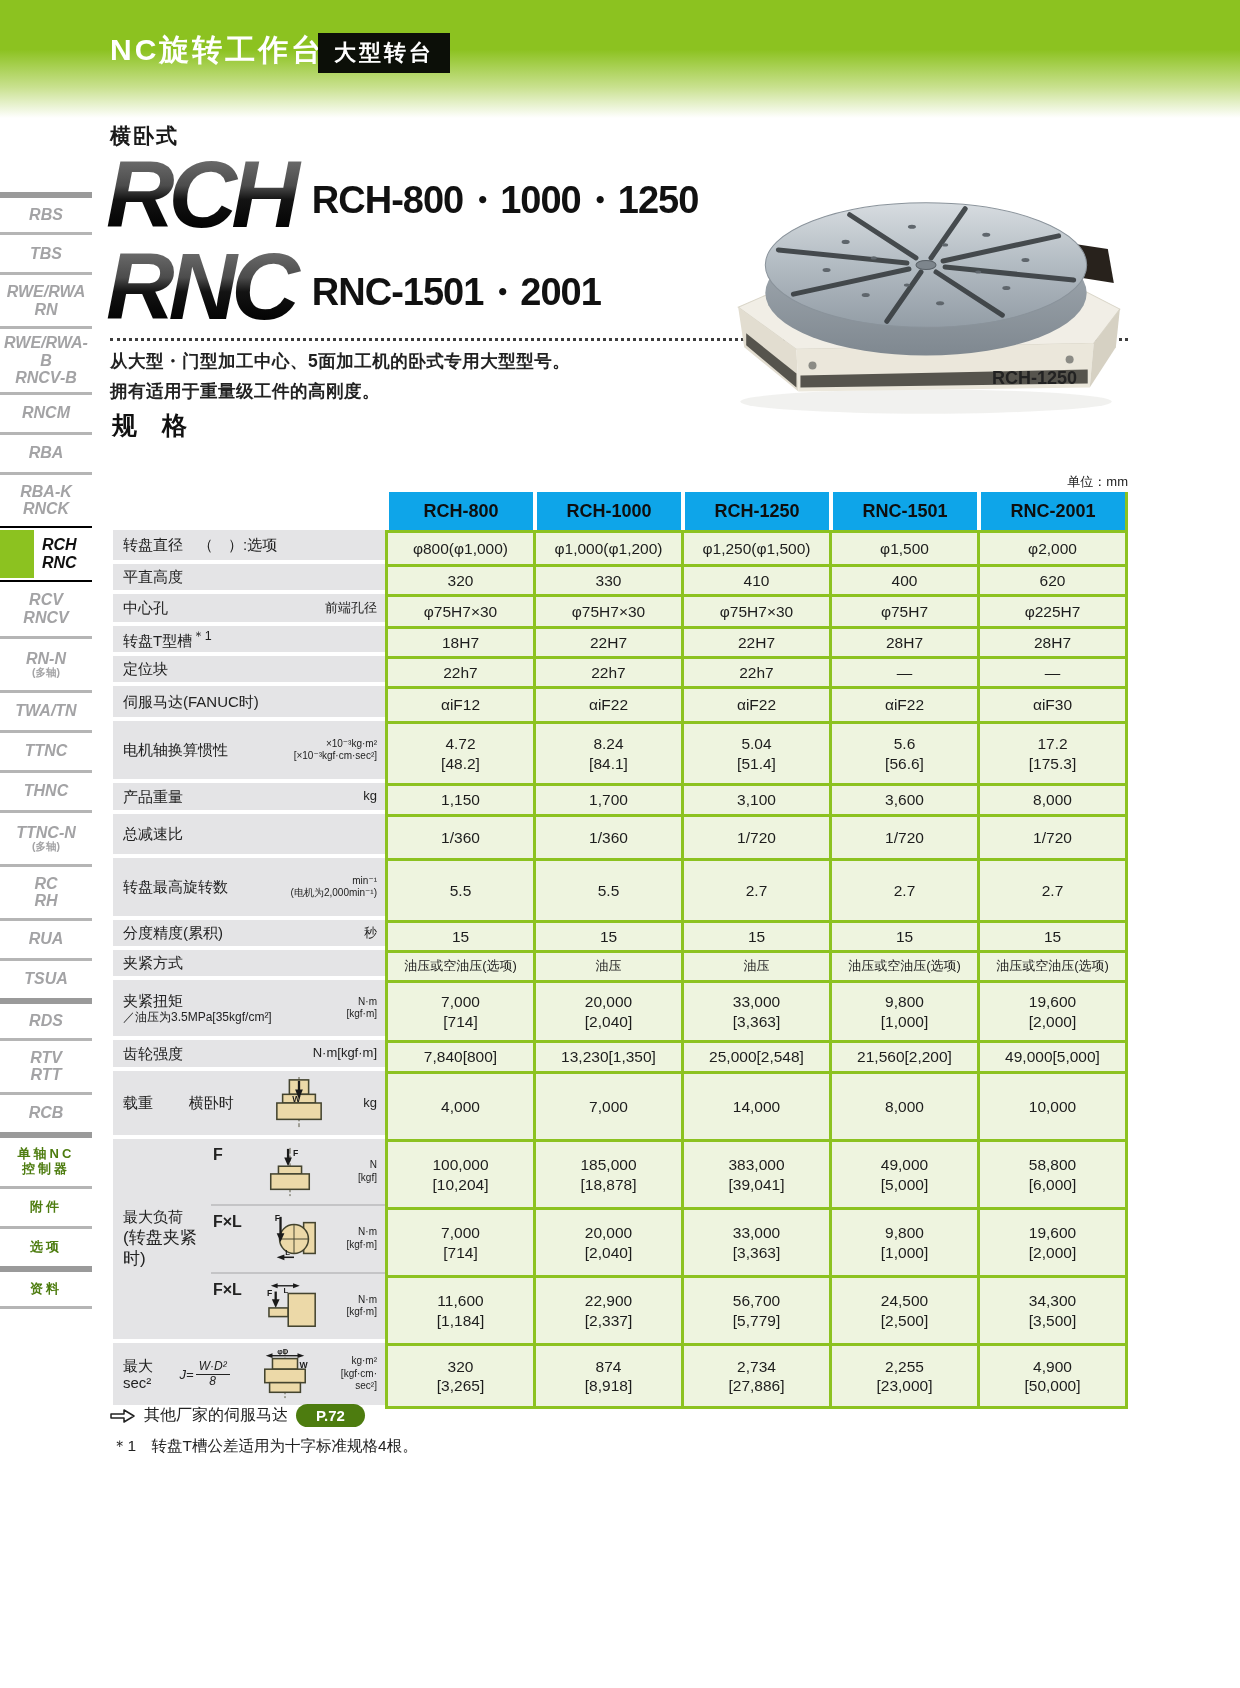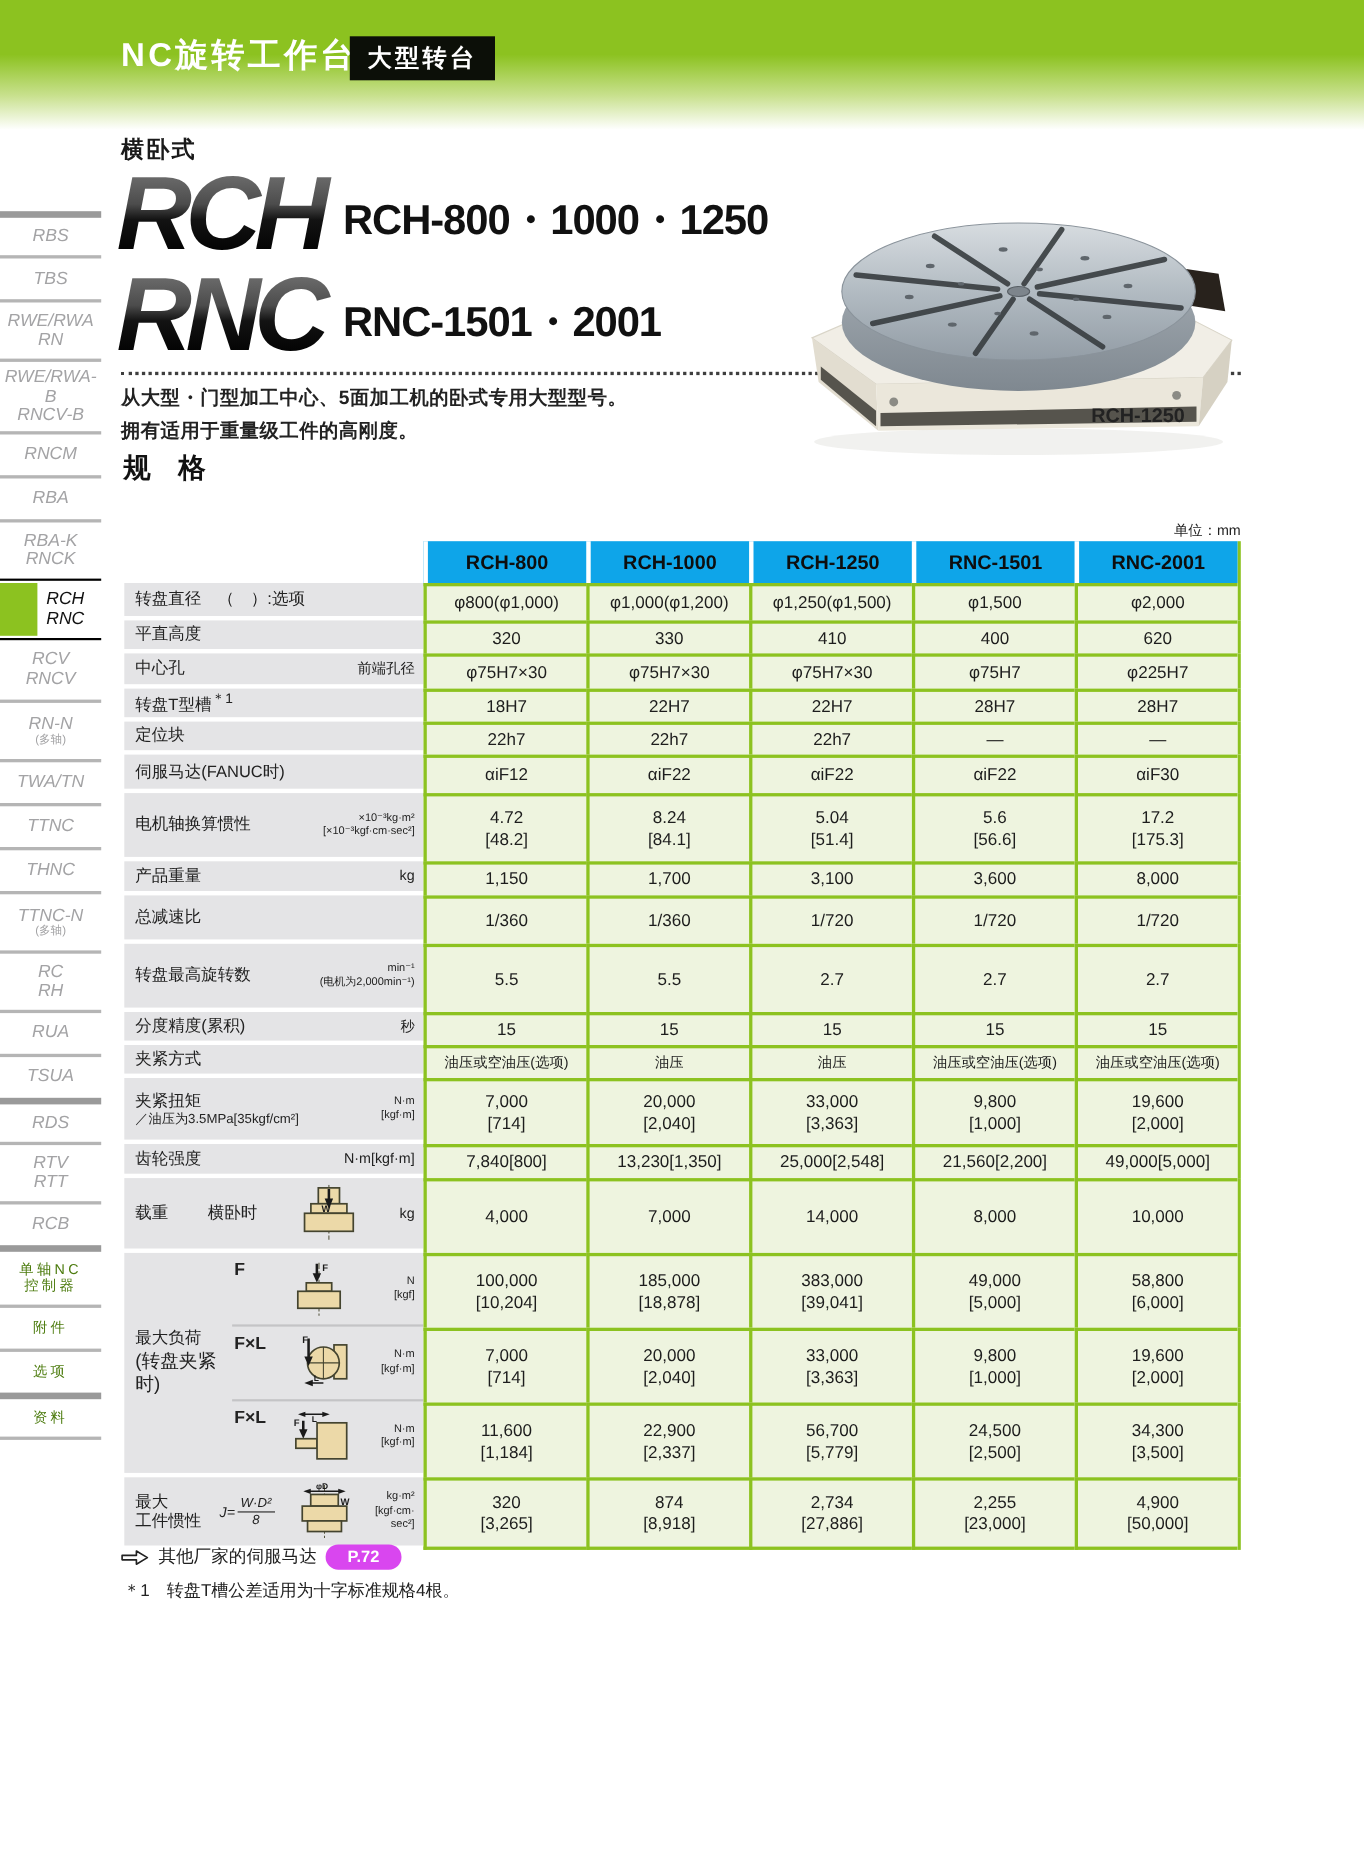--- a/index.html
+++ b/index.html
@@ -8,21 +8,21 @@
   
   .banner{position:absolute;left:0;top:0;width:1240px;height:118px;
           background:linear-gradient(180deg,#8cc220 0%,#8cc220 42%,#c9e18f 74%,#ffffff 100%);}
   .banner-title{position:absolute;left:110px;top:30px;font-size:30px;font-weight:bold;color:#fff;letter-spacing:3px;}
   .banner-badge{position:absolute;left:318px;top:33px;background:#0c0f08;color:#fff;font-size:22px;
                 font-weight:bold;padding:5px 16px;letter-spacing:3px;}
   
   .sidebar{position:absolute;left:0;top:192px;width:92px;border-bottom:3px solid #b5b5b5;}
   .side-item{border-top:3px solid #b5b5b5;min-height:40px;box-sizing:border-box;
              display:flex;flex-direction:column;justify-content:center;align-items:center;
-             padding:5px 2px;color:#a3a3a5;font-weight:normal;font-style:italic;font-size:16px;
+             padding:5px 2px;color:#a3a3a5;font-weight:bold;font-style:italic;font-size:16px;
              line-height:1.1;text-align:center;position:relative;letter-spacing:0;}
   .side-item.h2{min-height:54px;}
   .side-item.thick{border-top:6px solid #9a9a9a;}
   .side-item.cjk{font-style:normal;font-size:13px;letter-spacing:3px;color:#4d7c0f;}
   .side-item .sm{font-size:10.5px;font-style:normal;letter-spacing:0;}
   .side-item.active{color:#111;border-top:2px solid #000;border-bottom:2px solid #000;
                     align-items:flex-start;padding-left:42px;min-height:56px;}
   .side-item.active .agreen{position:absolute;left:0;top:2px;bottom:2px;width:34px;background:#8cc220;}
   .side-item.no-top{border-top:none;}
   
@@ -74,21 +74,21 @@
   .gsub-f{align-self:flex-start;padding-top:5px;font-weight:bold;font-size:16px;color:#222;}
   .gstrips{flex:1;display:flex;flex-direction:column;}
   .gstrips .strip{flex:1;}
   .dico{flex:0 0 auto;}
   .formula{display:flex;align-items:center;font-size:13px;font-style:italic;color:#222;gap:2px;}
   .frac{display:inline-flex;flex-direction:column;align-items:center;line-height:1.1;font-size:12px;}
   .frac .num{border-bottom:1.5px solid #222;padding:0 3px;}
   
   .note1{position:absolute;left:110px;top:1404px;display:flex;align-items:center;gap:8px;
          font-size:16px;color:#222;}
-  .pbadge{display:inline-block;background:#d946ef;color:#fff;border-radius:13px;padding:3px 20px;
+  .pbadge{display:inline-block;background:#4d7c0f;color:#fff;border-radius:13px;padding:3px 20px;
           font-weight:bold;font-size:15px;}
   .note2{position:absolute;left:112px;top:1436px;font-size:15.5px;color:#222;}
 </style>
 </head>
 <body>
 
 <div class="banner"></div>
 <div class="banner-title">NC旋转工作台</div>
 <div class="banner-badge">大型转台</div>
 
@@ -587,21 +587,21 @@
 [2,500]</div>
         <div class="dc">34,300
 [3,500]</div>
       </div>
     </div>
   </div>
 
   <div class="trow r-last" style="height:66px">
     <div class="lc">
       <span class="lbl">最大
-工件惯性</span>
+sec²</span>
       <span class="formula">
         <span>J=</span>
         <span class="frac">
             <span class="num">W·D²</span>
             <span>8</span>
           </span>
       </span>
       <svg class="dico" width="58" height="52" viewBox="0 0 60 54">
         <line x1="30" y1="2" x2="30" y2="52" stroke="#55543e" stroke-width="1" stroke-dasharray="6 2"></line>
         <line x1="14" y1="8" x2="46" y2="8" stroke="#1a1a1a" stroke-width="1.4"></line>

